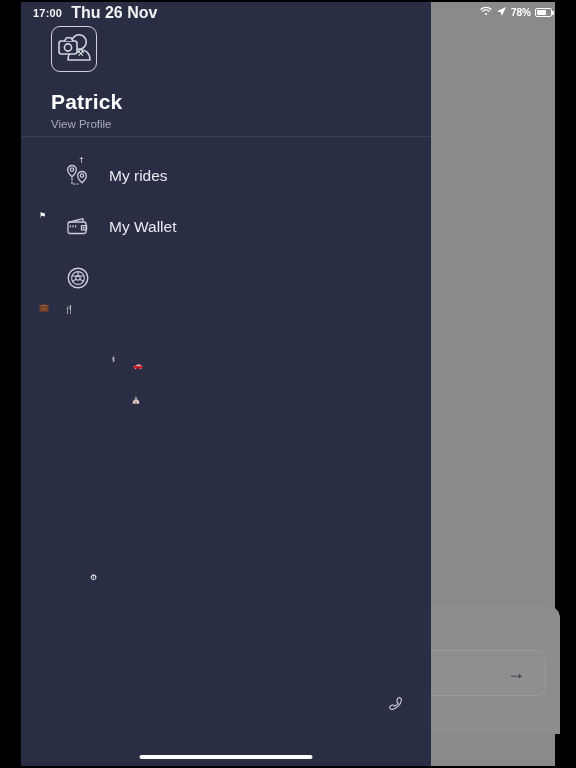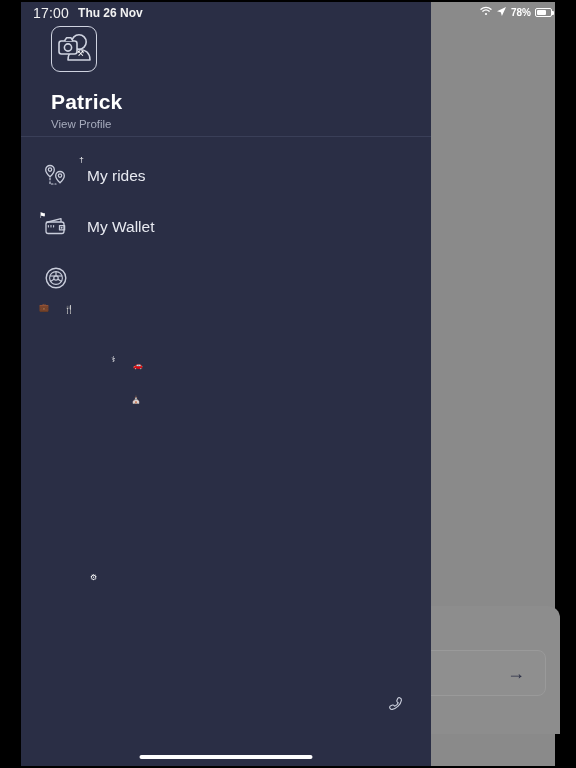--- a/index.html
+++ b/index.html
@@ -70,24 +70,24 @@
   #drawer {
     position:absolute; left:21px; top:2px; width:410px; height:764px;
     background:#2a2e45;
   }
   
   #status-bar {
     position:absolute; left:0; top:0; width:410px; height:22px;
     display:flex; align-items:center; padding:0 6px 0 12px;
   }
   #status-time {
-    color:#f2f2f2; font-size:14px; font-weight:normal; letter-spacing:.2px;
+    color:#f2f2f2; font-size:11px; font-weight:bold; letter-spacing:.2px;
   }
   #status-date {
-    color:#f2f2f2; font-size:12px; font-weight:bold; margin-left:9px;
+    color:#f2f2f2; font-size:16px; font-weight:bold; margin-left:9px;
   }
   
   #status-right {
     position:absolute; right:24px; top:4px; height:16px;
     display:flex; align-items:center; gap:4px; z-index:8;
     color:#ffffff; font-size:10px; font-weight:bold;
   }
   #battery-box {
     width:17px; height:9px; border:1.2px solid #fff; border-radius:2px;
     position:relative; display:inline-block;
@@ -115,21 +115,21 @@
     margin-left:30px; margin-top:4px;
     color:#a7acbd; font-size:11.5px;
   }
   #divider {
     position:absolute; left:21px; top:136px; width:410px; height:1px;
     background:#3a3f58;
   }
   
   #menu { position:absolute; left:0; top:148px; width:410px; }
   .menu-item {
-    display:flex; align-items:center; height:51px; padding-left:22px;
+    display:flex; align-items:center; height:51px; padding-left:44px;
   }
   .menu-icon {
     width:32px; height:28px; flex:0 0 32px;
     display:flex; align-items:center; justify-content:flex-start;
   }
   .menu-label {
     margin-left:12px; color:#e8eaf1; font-size:15.5px;
   }
   
   #footer { position:absolute; left:0; bottom:36px; width:410px; }

